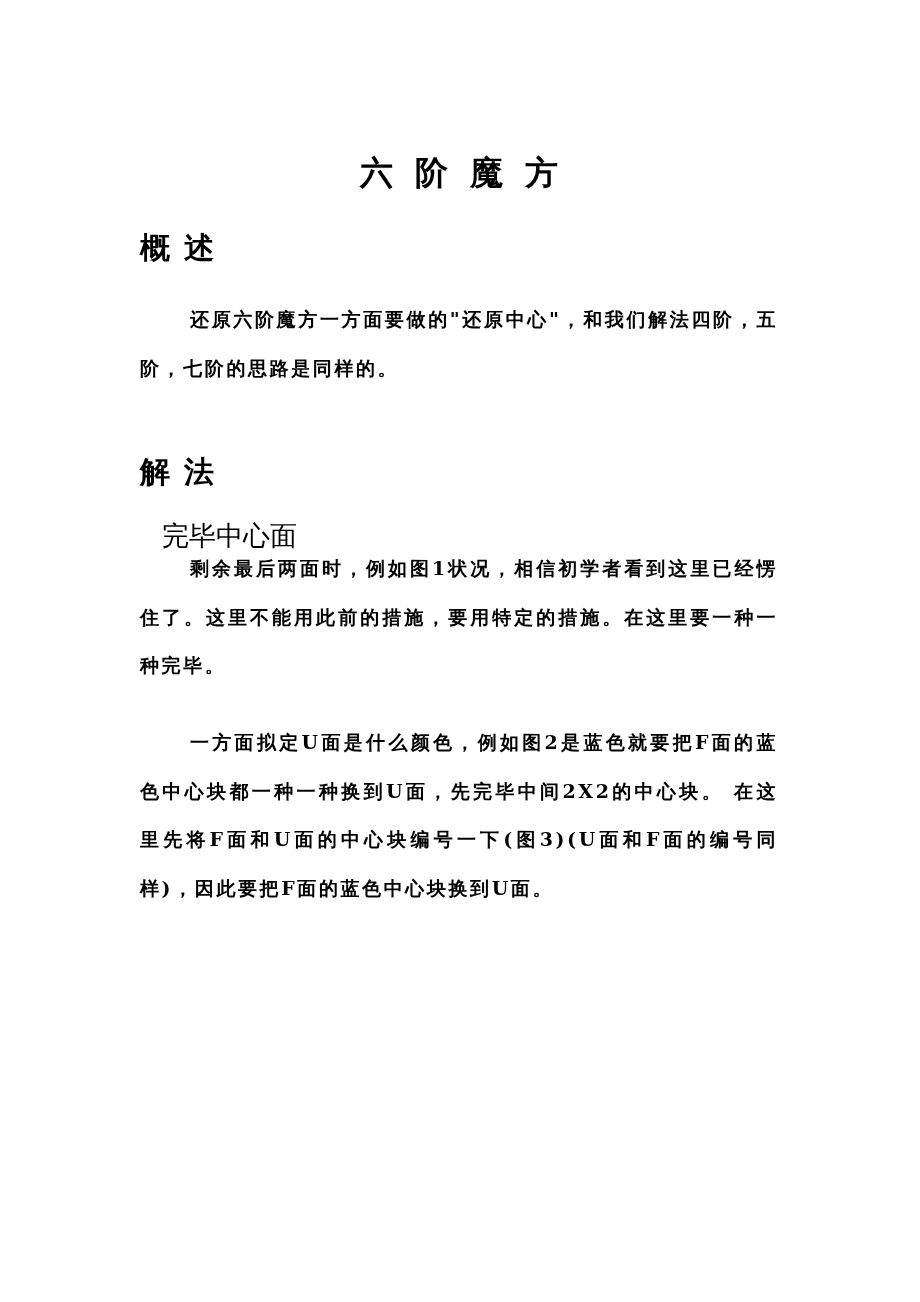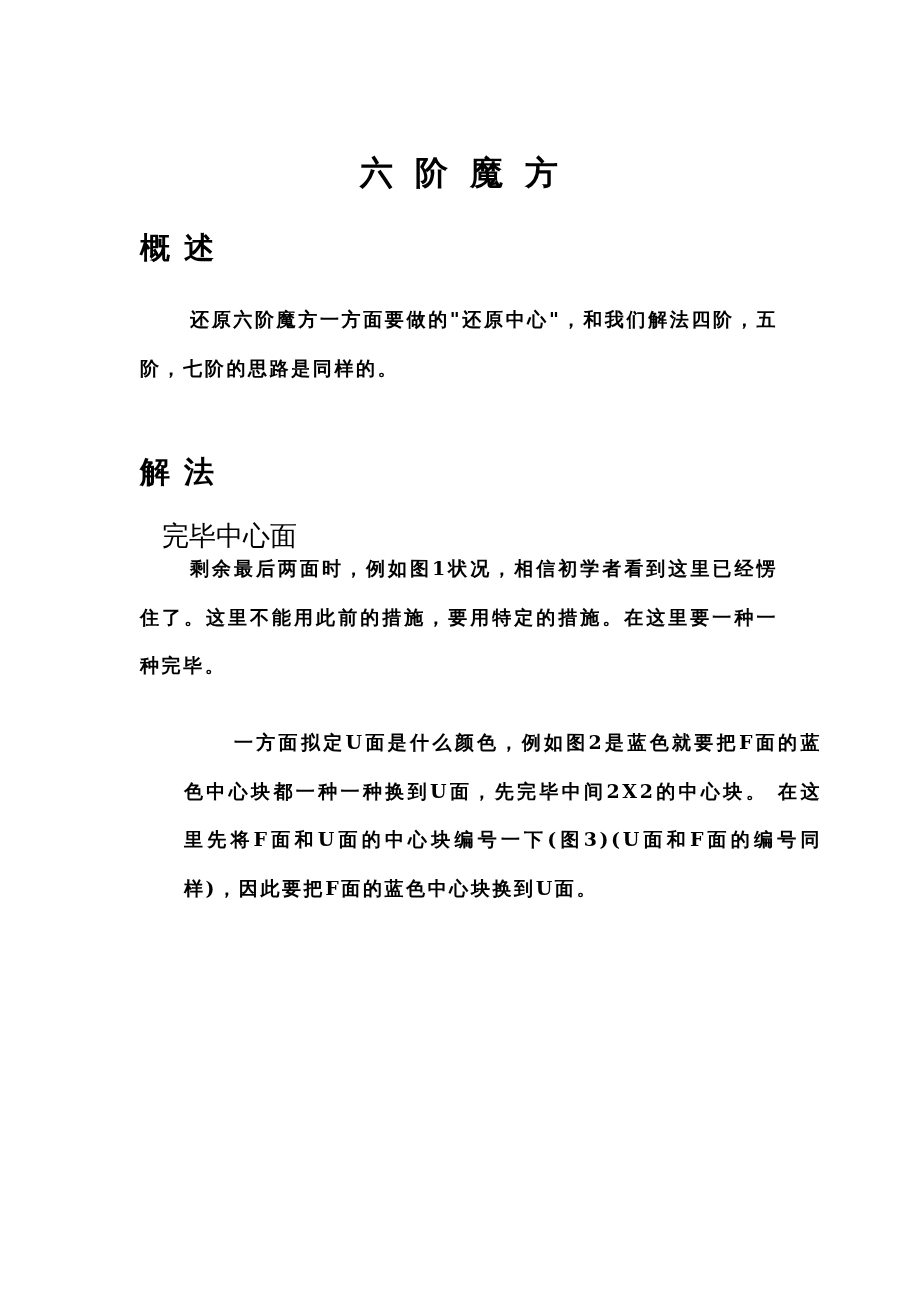--- a/index.html
+++ b/index.html
@@ -75,14 +75,14 @@
   <h2 class="h1" style="top:228px;">概述</h2>
 
   <p class="para" style="top:295px;">还原六阶魔方一方面要做的"还原中心"，和我们解法四阶，五阶，七阶的思路是同样的。</p>
 
   <h2 class="h1" style="top:452px;">解法</h2>
 
   <h3 class="h2" style="top:508px;">完毕中心面</h3>
 
   <p class="para" style="top:544px;">剩余最后两面时，例如图1状况，相信初学者看到这里已经愣住了。这里不能用此前的措施，要用特定的措施。在这里要一种一种完毕。</p>
 
-  <p class="para" style="top:718px;margin-left:44px;">一方面拟定U面是什么颜色，例如图2是蓝色就要把F面的蓝色中心块都一种一种换到U面，先完毕中间2X2的中心块。 在这里先将F面和U面的中心块编号一下(图3)(U面和F面的编号同样)，因此要把F面的蓝色中心块换到U面。</p>
+  <p class="para" style="top:718px;">一方面拟定U面是什么颜色，例如图2是蓝色就要把F面的蓝色中心块都一种一种换到U面，先完毕中间2X2的中心块。 在这里先将F面和U面的中心块编号一下(图3)(U面和F面的编号同样)，因此要把F面的蓝色中心块换到U面。</p>
 </div>
 
 </body></html>

